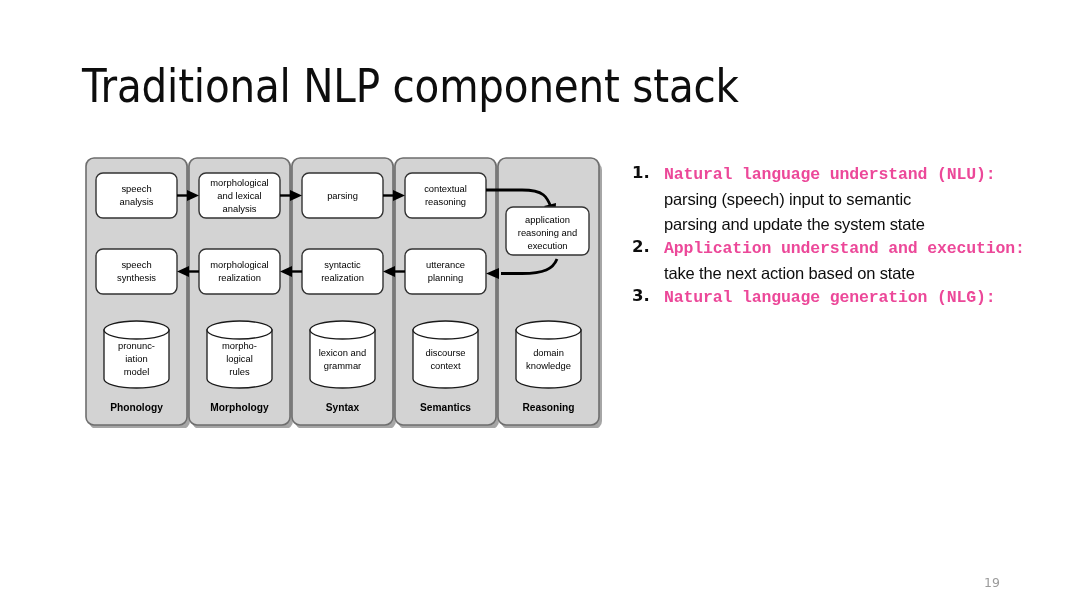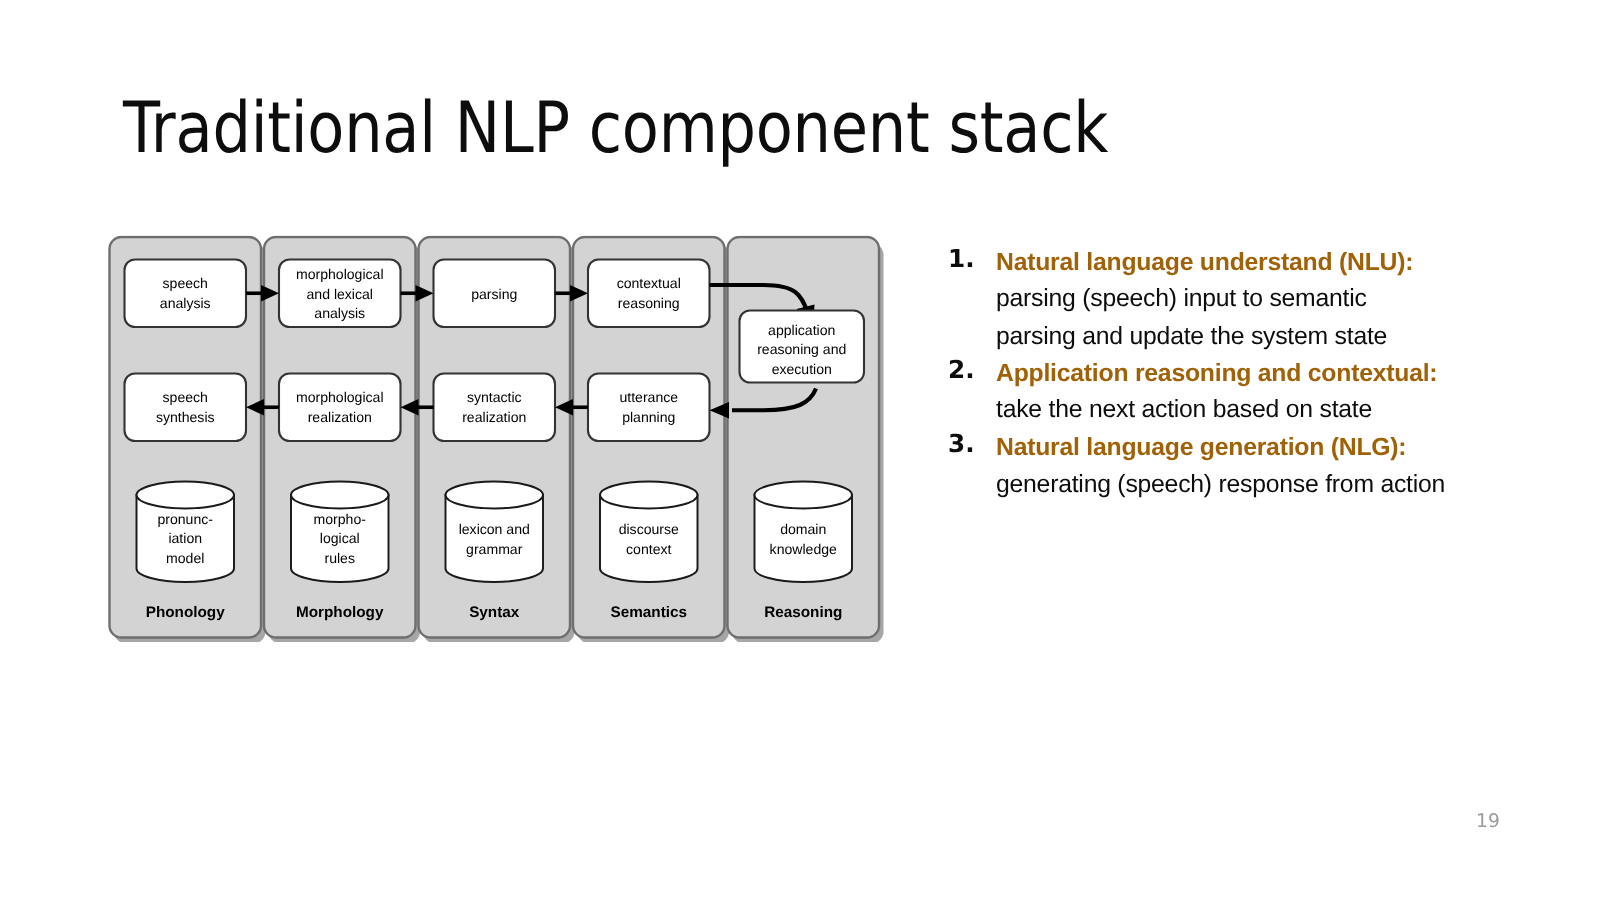--- a/index.html
+++ b/index.html
@@ -27,21 +27,21 @@
     color: #0d0d0d;
     white-space: nowrap;
     font-family: "DejaVu Sans", sans-serif;
     transform: scaleX(0.86);
     transform-origin: left center;
   }
 
   
   #diagram {
     position: absolute;
-    left: 72px;
+    left: 85px;
     top: 157px;
     width: 520px;
     height: 271px;
     text-align: right;
   }
   #diagram svg {
     display: block;
   }
   .panel-rect {
     fill: #d3d3d3;
@@ -116,22 +116,22 @@
     font-weight: bold;
     font-family: "DejaVu Sans", sans-serif;
     color: #0d0d0d;
   }
   .bullet-body {
     margin-left: 32px;
   }
   .bullet-head {
     font-size: 16.5px;
     font-weight: bold;
-    font-family: Liberation Sans, sans-serif;
-    color: #a16207;
+    font-family: Liberation Mono, monospace;
+    color: #ec4899;
     line-height: 1.47;
     letter-spacing: -0.15px;
   }
   .bullet-sub {
     font-size: 16.5px;
     font-weight: 400;
     font-family: Liberation Sans, sans-serif;
     color: #0d0d0d;
     line-height: 1.47;
     letter-spacing: -0.15px;
@@ -144,21 +144,21 @@
     top: 570px;
     font-size: 14.5px;
     font-family: "DejaVu Sans", sans-serif;
     color: #0d0d0d;
     white-space: nowrap;
     margin-top: 46px;
   }
   #page-number {
     position: absolute;
     left: 984px;
-    top: 539px;
+    top: 575px;
     font-size: 12.5px;
     font-family: "DejaVu Sans", sans-serif;
     color: #9b9b9b;
   }
 </style>
 </head>
 <body>
 
 <div id="slide-title">Traditional NLP component stack</div>
 
@@ -306,29 +306,28 @@
     <div class="bullet-body">
       <div class="bullet-head">Natural language understand (NLU):</div>
       <div class="bullet-sub">parsing (speech) input to semantic</div>
       <div class="bullet-sub">parsing and update the system state</div>
     </div>
   </div>
 
   <div class="bullet">
     <div class="bullet-num">2.</div>
     <div class="bullet-body">
-      <div class="bullet-head">Application reasoning and contextual:</div>
+      <div class="bullet-head">Application understand and execution:</div>
       <div class="bullet-sub">take the next action based on state</div>
     </div>
   </div>
 
   <div class="bullet">
     <div class="bullet-num">3.</div>
     <div class="bullet-body">
       <div class="bullet-head">Natural language generation (NLG):</div>
-      <div class="bullet-sub">generating (speech) response from action</div>
     </div>
   </div>
 
 </div>
 
 <div id="citation">[Menezes &amp; Dolan 17]</div>
 <div id="page-number">19</div>
 
 </body></html>

